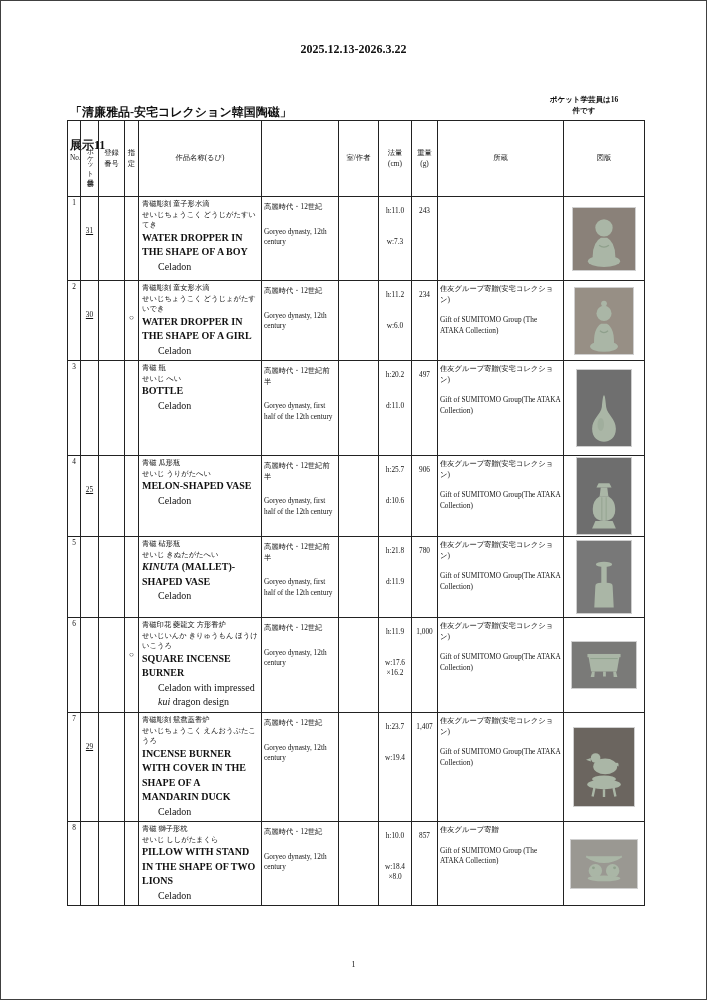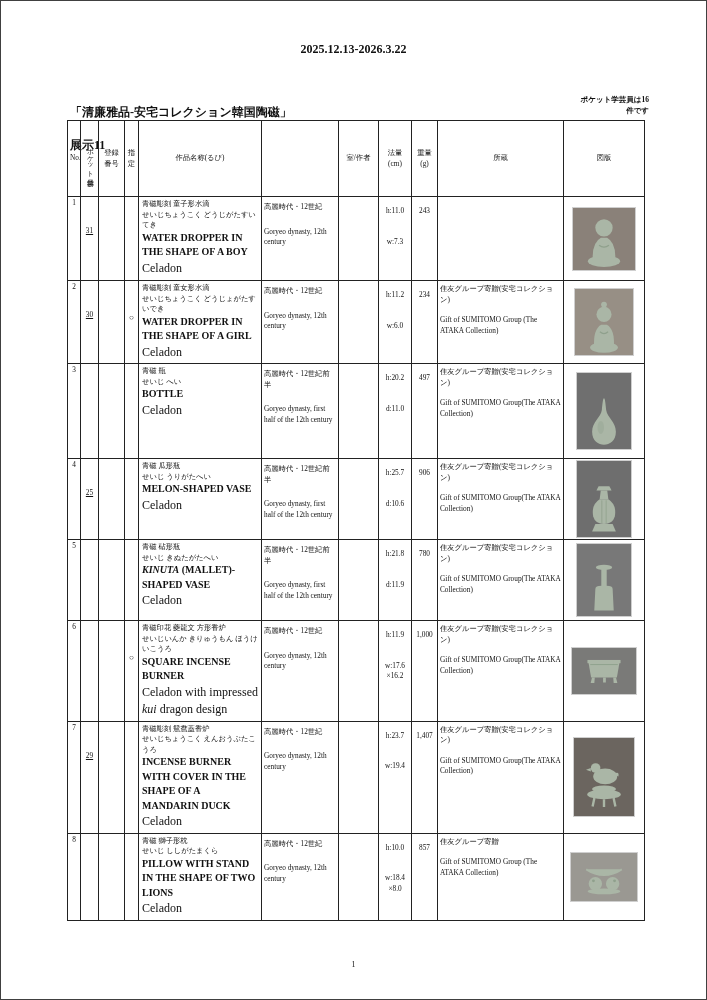--- a/index.html
+++ b/index.html
@@ -8,21 +8,21 @@
     background:#ffffff;border:1px solid #404040;box-sizing:border-box;
     font-family:"Liberation Serif","DejaVu Serif",serif;color:#111;
     overflow:hidden;
   }
   .doc-header{position:absolute;top:41px;left:0;width:100%;text-align:center;font-weight:bold;}
   .doc-header .l1{font-size:9.5px;line-height:14px;}
   .doc-header .l2{font-size:9px;line-height:14px;}
   .doc-header .l3{font-size:12px;line-height:14px;}
   .gallery-label{position:absolute;left:69px;top:96px;font-size:12px;font-weight:bold;margin-top:40px;}
   .subtitle{position:absolute;left:69px;top:103px;font-size:12px;font-weight:bold;}
-  .pocket-note{position:absolute;right:57px;top:93px;width:130px;text-align:right;font-size:7.5px;font-weight:bold;line-height:11px;}
+  .pocket-note{position:absolute;right:57px;top:93px;width:130px;text-align:center;font-size:7.5px;font-weight:bold;line-height:11px;}
   table.list{
     position:absolute;left:66px;top:119px;width:577px;
     border-collapse:collapse;table-layout:fixed;
   }
   table.list td,table.list th{
     border:1px solid #222;padding:1px 2px;vertical-align:top;
     font-size:7.3px;line-height:1.45;font-weight:normal;overflow:hidden;
     box-sizing:border-box;
   }
   th{text-align:center;vertical-align:middle !important;}
@@ -31,21 +31,21 @@
   .c-pocket{text-align:center;text-decoration:underline;}
   .c-pocket .f{margin-top:28px;}
   .c-reg{text-align:center;}
   .c-reg .f{margin-top:5px;margin-left:30px;}
   .c-desig{text-align:center;}
   .c-desig .f{margin-top:30px;font-size:8px;}
   .c-title{padding:2px 3px !important;}
   .c-title{display:table-cell;}
   .t-ja,.t-kana{font-size:7.3px;}
   .t-en{font-weight:bold;font-size:10px;}
-  .t-mat{font-size:12px;}
+  .t-mat{font-size:10px;margin-left:16px;}
   .c-era .e-ja{margin-top:4px;}
   .c-era .e-en{margin-top:14px;}
   .c-dims{text-align:center;font-size:7px;}
   .d-top{margin-top:8px;}
   .d-bottom{margin-top:20px;}
   .c-weight{text-align:center;}
   .c-weight .f{margin-top:8px;}
   .c-owner .o-ja{margin-top:2px;}
   .c-owner .o-en{margin-top:10px;}
   .c-plate{vertical-align:middle !important;text-align:center;}

